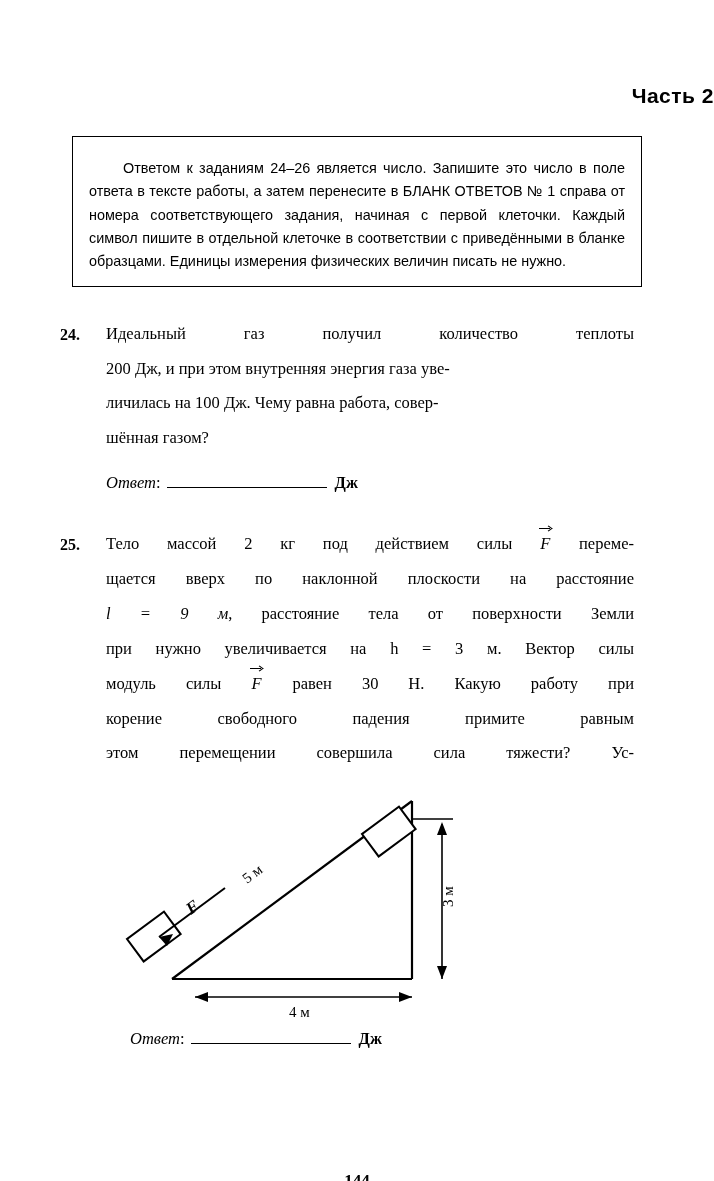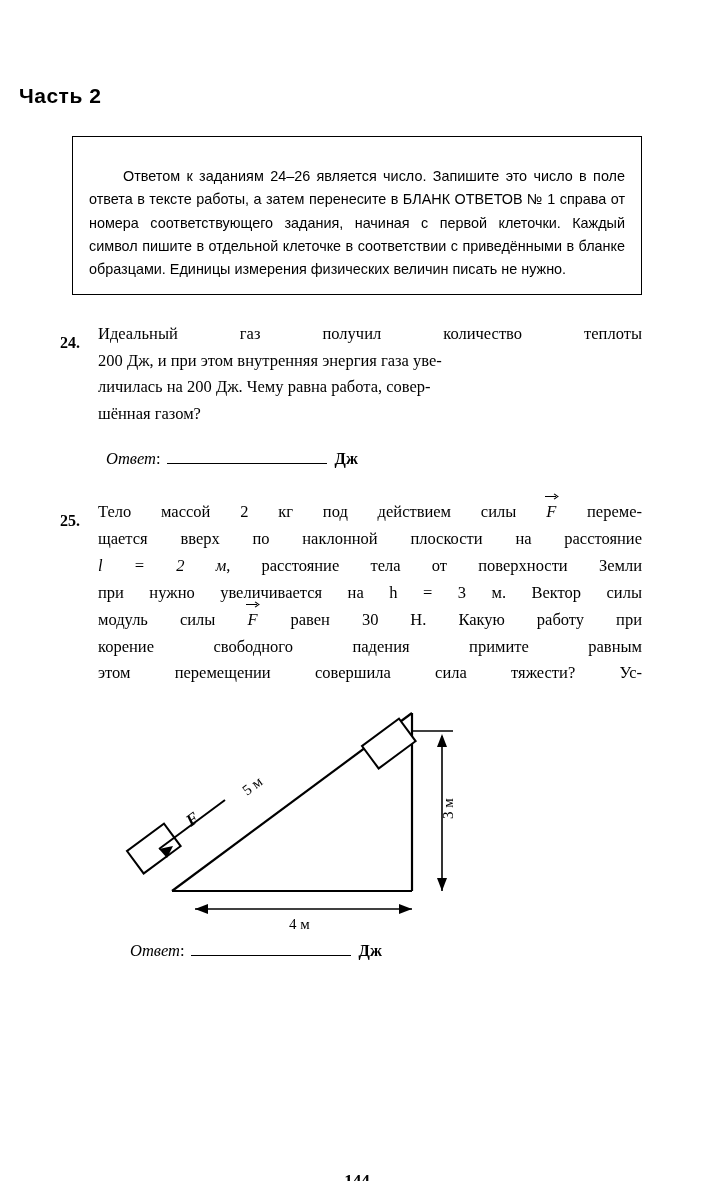--- a/index.html
+++ b/index.html
@@ -16,32 +16,32 @@
     overflow: hidden;
   }
   .page {
     position: relative;
     width: 714px;
     height: 1181px;
     padding: 0;
     box-sizing: border-box;
   }
   .part-title {
-    text-align: left;
+    text-align: right;
     font-family: "Liberation Sans", sans-serif;
     font-weight: bold;
     font-size: 21px;
     letter-spacing: 0.5px;
     margin-top: 84px;
     margin-left: 19px;
   }
   .instruction-box {
     margin: 28px 72px 0 72px;
     border: 1px solid #000;
-    padding: 28px 16px 12px 16px;
+    padding: 20px 16px 12px 16px;
     box-sizing: border-box;
   }
   .instruction-box p {
     margin: 0;
     font-family: "Liberation Sans", sans-serif;
     font-size: 14.4px;
     line-height: 1.62;
     text-align: justify;
     text-indent: 34px;
     hyphens: none;
@@ -59,21 +59,21 @@
     padding-top: 1px;
     margin-top: 12px;
   }
   .task-body {
     flex: 1 1 auto;
     font-size: 16.5px;
     line-height: 1.63;
     text-align: justify;
   }
   .task-body p {
-    margin: 0;
+    margin: 8px;
   }
   .spread {
     text-align: justify;
     text-align-last: justify;
   }
   .answer-line {
     margin-top: 18px;
     font-size: 16.5px;
     padding-left: 8px;
   }
@@ -151,39 +151,39 @@
 
   <div class="instruction-box">
     <p>Ответом к заданиям 24–26 является число. Запишите это число в поле ответа в тексте работы, а затем перенесите в БЛАНК ОТВЕТОВ № 1 справа от номера соответствующего задания, начиная с первой клеточки. Каждый символ пишите в отдельной клеточке в соответствии с приведёнными в бланке образцами. Единицы измерения физических величин писать не нужно.</p>
   </div>
 
   <div class="task">
     <div class="task-num">24.</div>
     <div class="task-body">
       <p class="spread">Идеальный газ получил количество теплоты</p>
       <p>200 Дж, и при этом внутренняя энергия газа уве-</p>
-      <p>личилась на 200 Дж. Чему равна работа, совер-</p>
+      <p>личилась на 100 Дж. Чему равна работа, совер-</p>
       <p>шённая газом?</p>
       <div class="answer-line">
         <span class="answer-word">Ответ</span><span>:</span><span class="blank"></span><span class="unit">Дж</span>
       </div>
     </div>
   </div>
 
   <div class="task">
     <div class="task-num">25.</div>
     <div class="task-body">
       <p class="spread">
         <span>Тело массой 2 кг под действием силы</span>
         <span class="vec">F</span>
         <span>переме-</span>
       </p>
       <p class="spread">щается вверх по наклонной плоскости на расстояние</p>
       <p class="spread">
-        <span class="nowrap" style="font-style:italic">l = 2 м</span><span>, расстояние тела от поверхности Земли</span>
+        <span class="nowrap" style="font-style:italic">l = 9 м</span><span>, расстояние тела от поверхности Земли</span>
       </p>
       <p class="spread">
         <span>при нужно увеличивается на</span>
         <span class="nowrap" style="">h = 3 м</span><span>. Вектор силы</span>
       </p>
       <p class="spread">
         <span>модуль силы</span>
         <span class="vec">F</span>
         <span>равен 30 Н. Какую работу при</span>
       </p>

